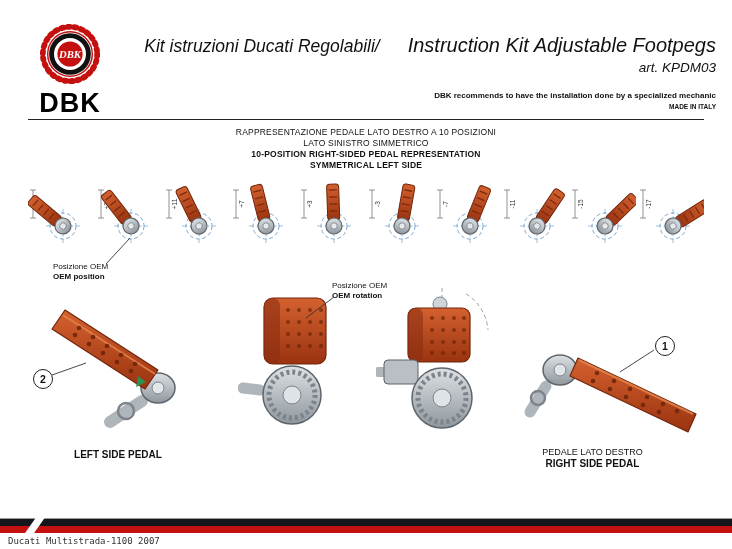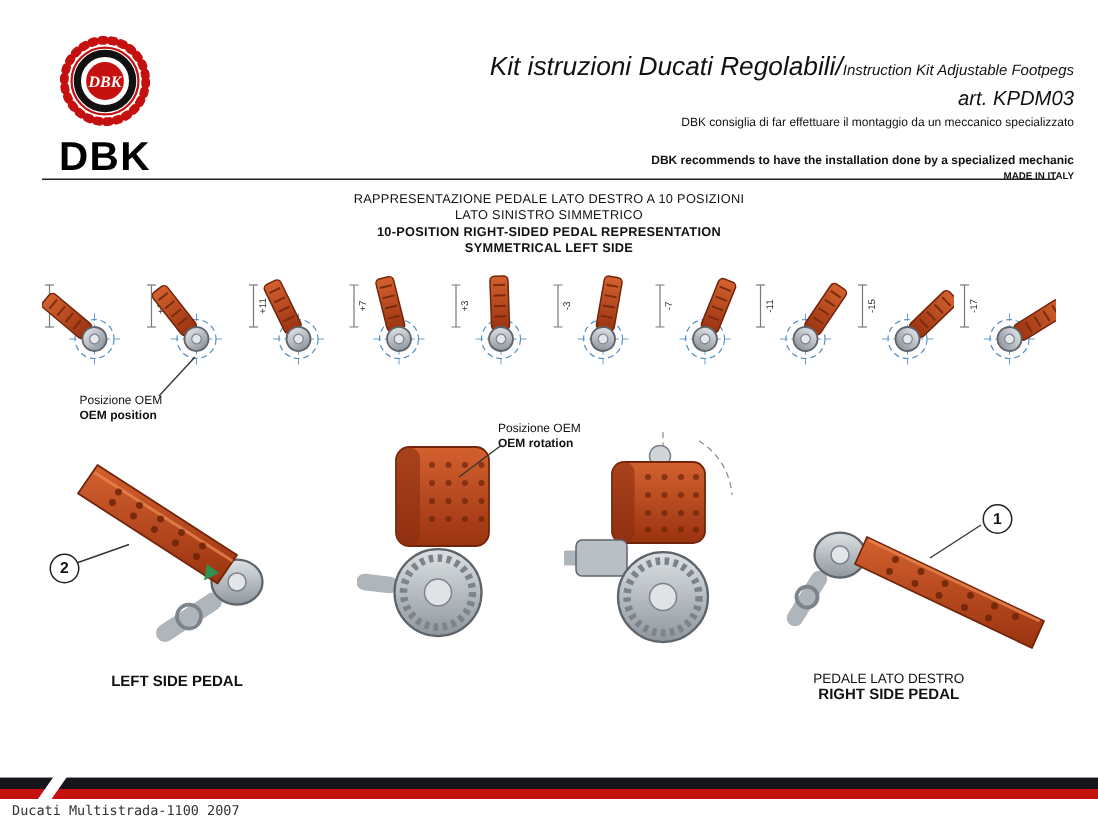--- a/index.html
+++ b/index.html
@@ -3,21 +3,21 @@
 <meta charset="utf-8">
 <style>
   html,body{margin:0;padding:0;background:#fff;}
   .page{position:relative;width:732px;height:549px;background:#fff;overflow:hidden;
         font-family:"Liberation Sans",sans-serif;color:#111;}
   
   .logo{position:absolute;left:28px;top:22px;width:84px;text-align:center;}
   .brand{font-size:27px;font-weight:800;letter-spacing:1px;color:#000;margin-top:-2px;}
   .titleblock{position:absolute;right:16px;top:34px;text-align:right;}
   .title .t-it{font-size:17.5px;font-style:italic;}
-  .title .t-en{font-size:10px;font-style:italic;}
+  .title .t-en{font-size:20px;font-style:italic;margin-left:28px;}
   .art{font-size:13.5px;font-style:italic;margin-top:3px;}
   .note{font-size:8px;margin-top:4px;}
   .note.nb{font-weight:bold;margin-top:16px;}
   .made{font-size:6.5px;font-weight:bold;margin-top:3px;}
   .rule{position:absolute;left:28px;top:119px;width:676px;height:0;border-top:1px solid #222;}
   
   .rep{position:absolute;left:0;top:127px;width:732px;text-align:center;font-size:8.5px;
        line-height:11px;letter-spacing:.2px;}
   .rep .b{font-weight:bold;}
   
@@ -77,21 +77,20 @@
       <circle cx="33" cy="33" r="19" fill="none" stroke="#111" stroke-width="5"></circle>
       <circle cx="33" cy="33" r="13" fill="#c51010"></circle>
       <text x="33" y="37" text-anchor="middle" font-size="11" font-style="italic" font-weight="bold" fill="#fff" font-family="Liberation Serif, serif">DBK</text>
     </svg>
     <div class="brand">DBK</div>
   </div>
 
   <div class="titleblock">
     <div class="title"><span class="t-it">Kit istruzioni Ducati Regolabili/</span><span class="t-en">Instruction Kit Adjustable Footpegs</span></div>
     <div class="art">art. KPDM03</div>
-    <div class="note">DBK consiglia di far effettuare il montaggio da un meccanico specializzato</div>
     <div class="note nb">DBK recommends to have the installation done by a specialized mechanic</div>
     <div class="made">MADE IN ITALY</div>
   </div>
 
   <div class="rule"></div>
 
   <div class="rep">
     <div>RAPPRESENTAZIONE PEDALE LATO DESTRO A 10 POSIZIONI</div>
     <div>LATO SINISTRO SIMMETRICO</div>
     <div class="b">10-POSITION RIGHT-SIDED PEDAL REPRESENTATION</div>

